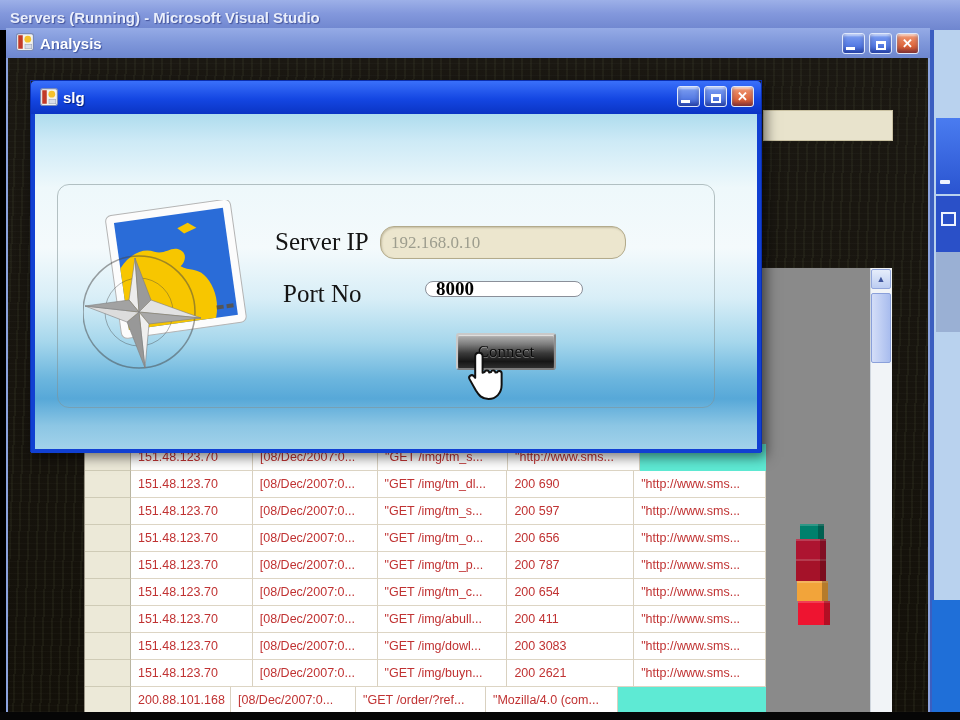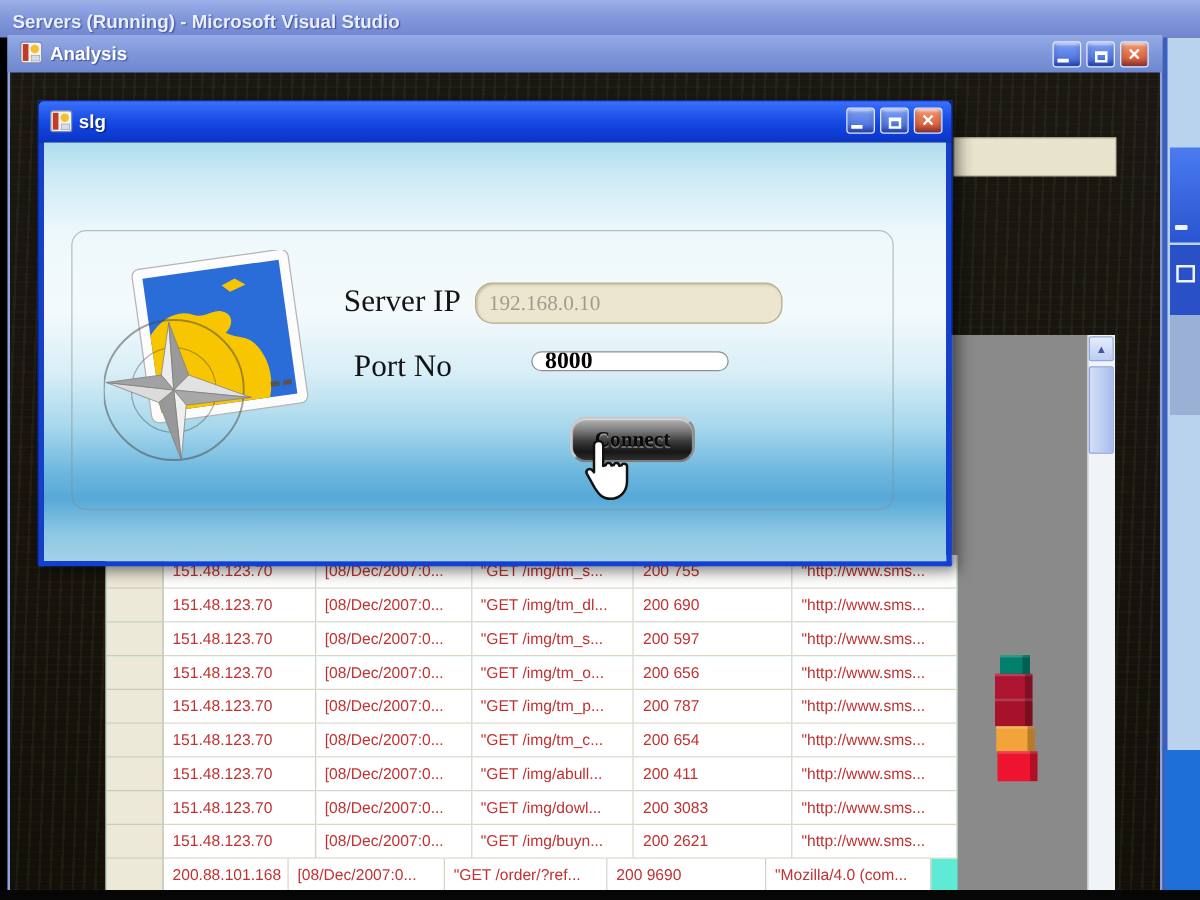--- a/index.html
+++ b/index.html
@@ -91,24 +91,24 @@
   .map{position:absolute;left:48px;top:86px;}
   .fld-label{position:absolute;font-family:"Liberation Serif",serif;font-weight:normal;font-size:25px;color:#141414;}
   .lbl-ip{left:240px;top:114px;}
   .lbl-port{left:248px;top:166px;}
   .txt{position:absolute;box-sizing:border-box;font-family:"Liberation Serif",serif;outline:none;border-radius:14px;}
   .txt-ip{left:345px;top:112px;width:246px;height:33px;background:#ece6ce;border:1px solid #b3ab8c;
     color:#9d9d8e;font-size:17px;padding:0 10px;box-shadow:inset 1px 1px 2px rgba(120,110,80,.35);}
   .txt-port{left:390px;top:167px;width:158px;height:16px;background:#fff;border:1px solid #8a8f99;
     color:#000;font-weight:bold;font-size:19px;padding:0 10px;}
   .connect-btn{position:absolute;left:421px;top:219px;width:100px;height:37px;cursor:pointer;
-    border:2px solid #c9c9c9;border-right-color:#8f8f8f;border-bottom-color:#7d7d7d;border-radius:13px;
+    border:2px solid #c9c9c9;border-right-color:#8f8f8f;border-bottom-color:#7d7d7d;border-radius:3px;
     background:linear-gradient(180deg,#b5b5b5 0%,#7d7d7d 28%,#3a3a3a 55%,#161616 80%,#2e2e2e 100%);
     box-shadow:inset 0 1px 1px rgba(255,255,255,.65);
-    font-family:"Liberation Serif",serif;font-weight:bold;font-size:17px;color:#0a0a0a;
+    font-family:"Liberation Serif",serif;font-weight:normal;font-size:17px;color:#0a0a0a;
     text-shadow:0 1px 0 rgba(255,255,255,.35);}
   .cursor{left:464px;top:350px;z-index:60;pointer-events:none;}
 
   .z1{z-index:1}.z2{z-index:2}.z3{z-index:3}.z50{z-index:50}
 </style>
 </head>
 <body>
 
 <div class="abs vs-titlebar">
   <span class="abs vs-title">Servers (Running) - Microsoft Visual Studio</span>
@@ -158,21 +158,20 @@
     <div class="blk blk3" style="background: rgb(242, 164, 58);"></div>
     <div class="blk blk4" style="background: rgb(238, 20, 48);"></div>
   </div>
 
 <div class="abs log-table z2">
     <div class="trow">
       <div class="tcell th" style="width: 46px;"></div>
       <div class="tcell" style="width: 122px;">151.48.123.70</div>
       <div class="tcell" style="width: 125px;">[08/Dec/2007:0...</div>
       <div class="tcell" style="width: 130px;">"GET /img/tm_s...</div>
-      <div class="tcell" style="width: 127px;">200 755</div>
       <div class="tcell" style="width: 132px;">"http://www.sms...</div>
     </div>
     <div class="trow">
       <div class="tcell th" style="width: 46px;"></div>
       <div class="tcell" style="width: 122px;">151.48.123.70</div>
       <div class="tcell" style="width: 125px;">[08/Dec/2007:0...</div>
       <div class="tcell" style="width: 130px;">"GET /img/tm_dl...</div>
       <div class="tcell" style="width: 127px;">200 690</div>
       <div class="tcell" style="width: 132px;">"http://www.sms...</div>
     </div>
@@ -230,21 +229,20 @@
       <div class="tcell" style="width: 125px;">[08/Dec/2007:0...</div>
       <div class="tcell" style="width: 130px;">"GET /img/buyn...</div>
       <div class="tcell" style="width: 127px;">200 2621</div>
       <div class="tcell" style="width: 132px;">"http://www.sms...</div>
     </div>
     <div class="trow">
       <div class="tcell th" style="width: 46px;"></div>
       <div class="tcell" style="width: 100px;">200.88.101.168</div>
       <div class="tcell" style="width: 125px;">[08/Dec/2007:0...</div>
       <div class="tcell" style="width: 130px;">"GET /order/?ref...</div>
-      <div class="tcell" style="width: 127px;">200 9690</div>
       <div class="tcell" style="width: 132px;">"Mozilla/4.0 (com...</div>
     </div>
   </div>
 <div class="abs black-bar z3"></div>
 
 <div class="abs dialog z50">
   <div class="dlg-titlebar"></div>
   <svg class="form-icon dlg-icon" style="position:absolute;z-index:5;" viewBox="0 0 16 16">
     <rect x="0.5" y="0.5" width="15" height="15" rx="2" fill="#f3f3ee" stroke="#7a8ab8"></rect>
     <rect x="2" y="2" width="4" height="12" fill="#c23a28"></rect>

